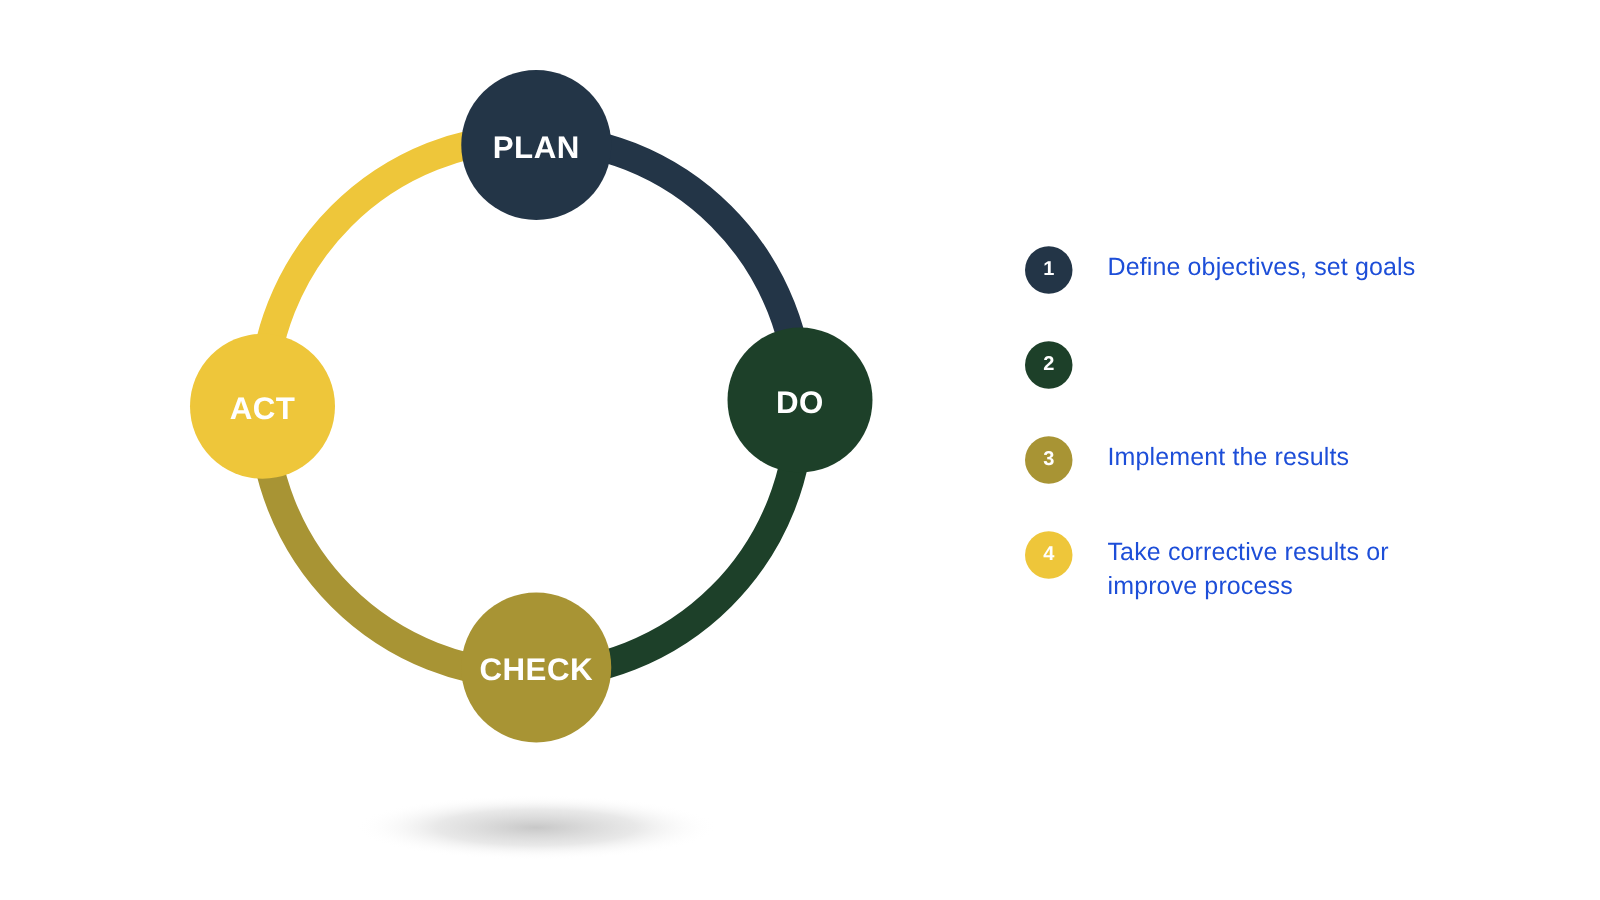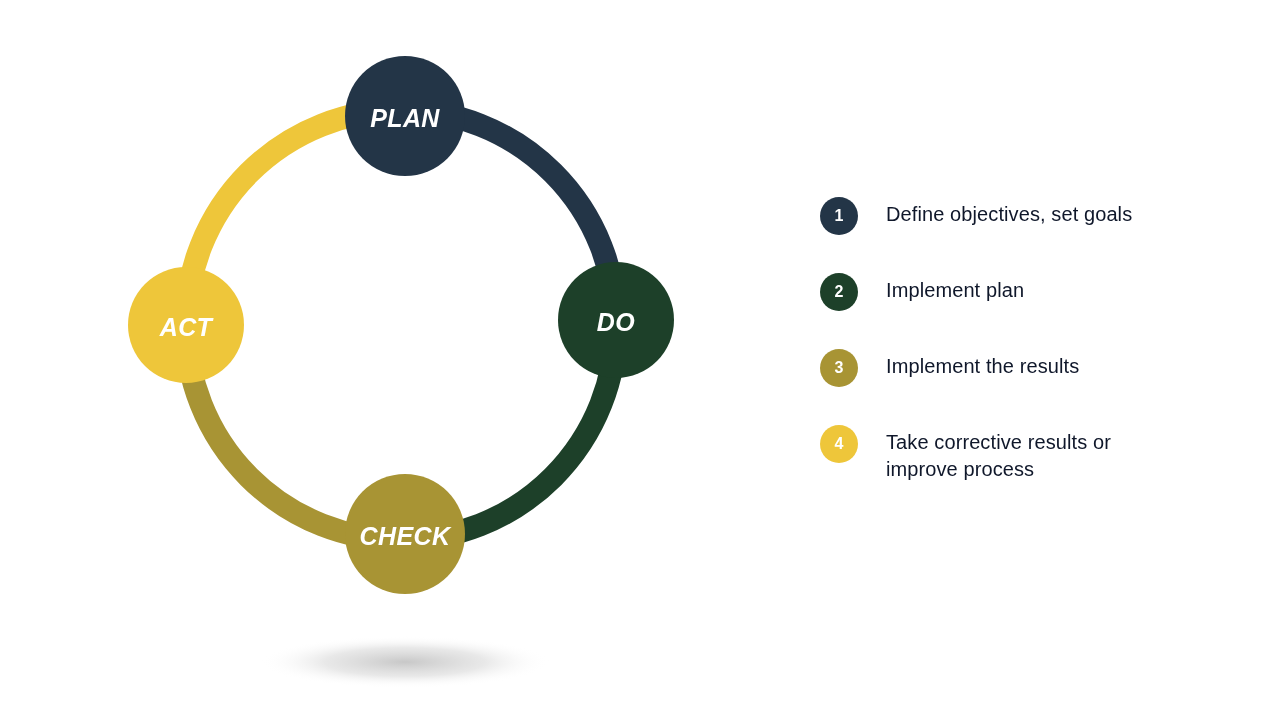--- a/index.html
+++ b/index.html
@@ -19,25 +19,24 @@
     position: absolute;
     left: 0; top: 0;
     width: 1280px;
     height: 720px;
     background: #ffffff;
   }
 
   
   #wheel {
     position: absolute;
-    left: 96px;
+    left: 120px;
     top: 10px;
     width: 620px;
     height: 700px;
-    font-style: italic;
   }
   #wheel svg {
     display: block;
     width: 620px;
     height: 700px;
   }
   .node-label {
     font-family: "Liberation Sans", sans-serif;
     font-weight: bold;
     fill: #ffffff;
@@ -70,21 +69,21 @@
     align-items: center;
     justify-content: center;
     color: #ffffff;
     font-family: "Liberation Sans", sans-serif;
     font-size: 16px;
     font-weight: bold;
     margin-top: 1px;
   }
   .legend-text {
     margin-left: 28px;
-    color: #0f172a;
+    color: #1d4ed8;
     font-family: "Liberation Sans", sans-serif;
     font-size: 20px;
     line-height: 27px;
     font-weight: 400;
     letter-spacing: 0.1px;
     padding-top: 5px;
     white-space: pre-line;
   }
 </style>
 </head>
@@ -138,21 +137,20 @@
 
   <div id="legend">
 
     <div class="legend-row">
       <div class="legend-badge" style="background: rgb(35, 53, 71);">1</div>
       <div class="legend-text">Define objectives, set goals</div>
     </div>
 
     <div class="legend-row">
       <div class="legend-badge" style="background: rgb(29, 64, 41);">2</div>
-      <div class="legend-text">Implement plan</div>
     </div>
 
     <div class="legend-row">
       <div class="legend-badge" style="background: rgb(168, 148, 52);">3</div>
       <div class="legend-text">Implement the results</div>
     </div>
 
     <div class="legend-row">
       <div class="legend-badge" style="background: rgb(238, 198, 58);">4</div>
       <div class="legend-text">Take corrective results or

